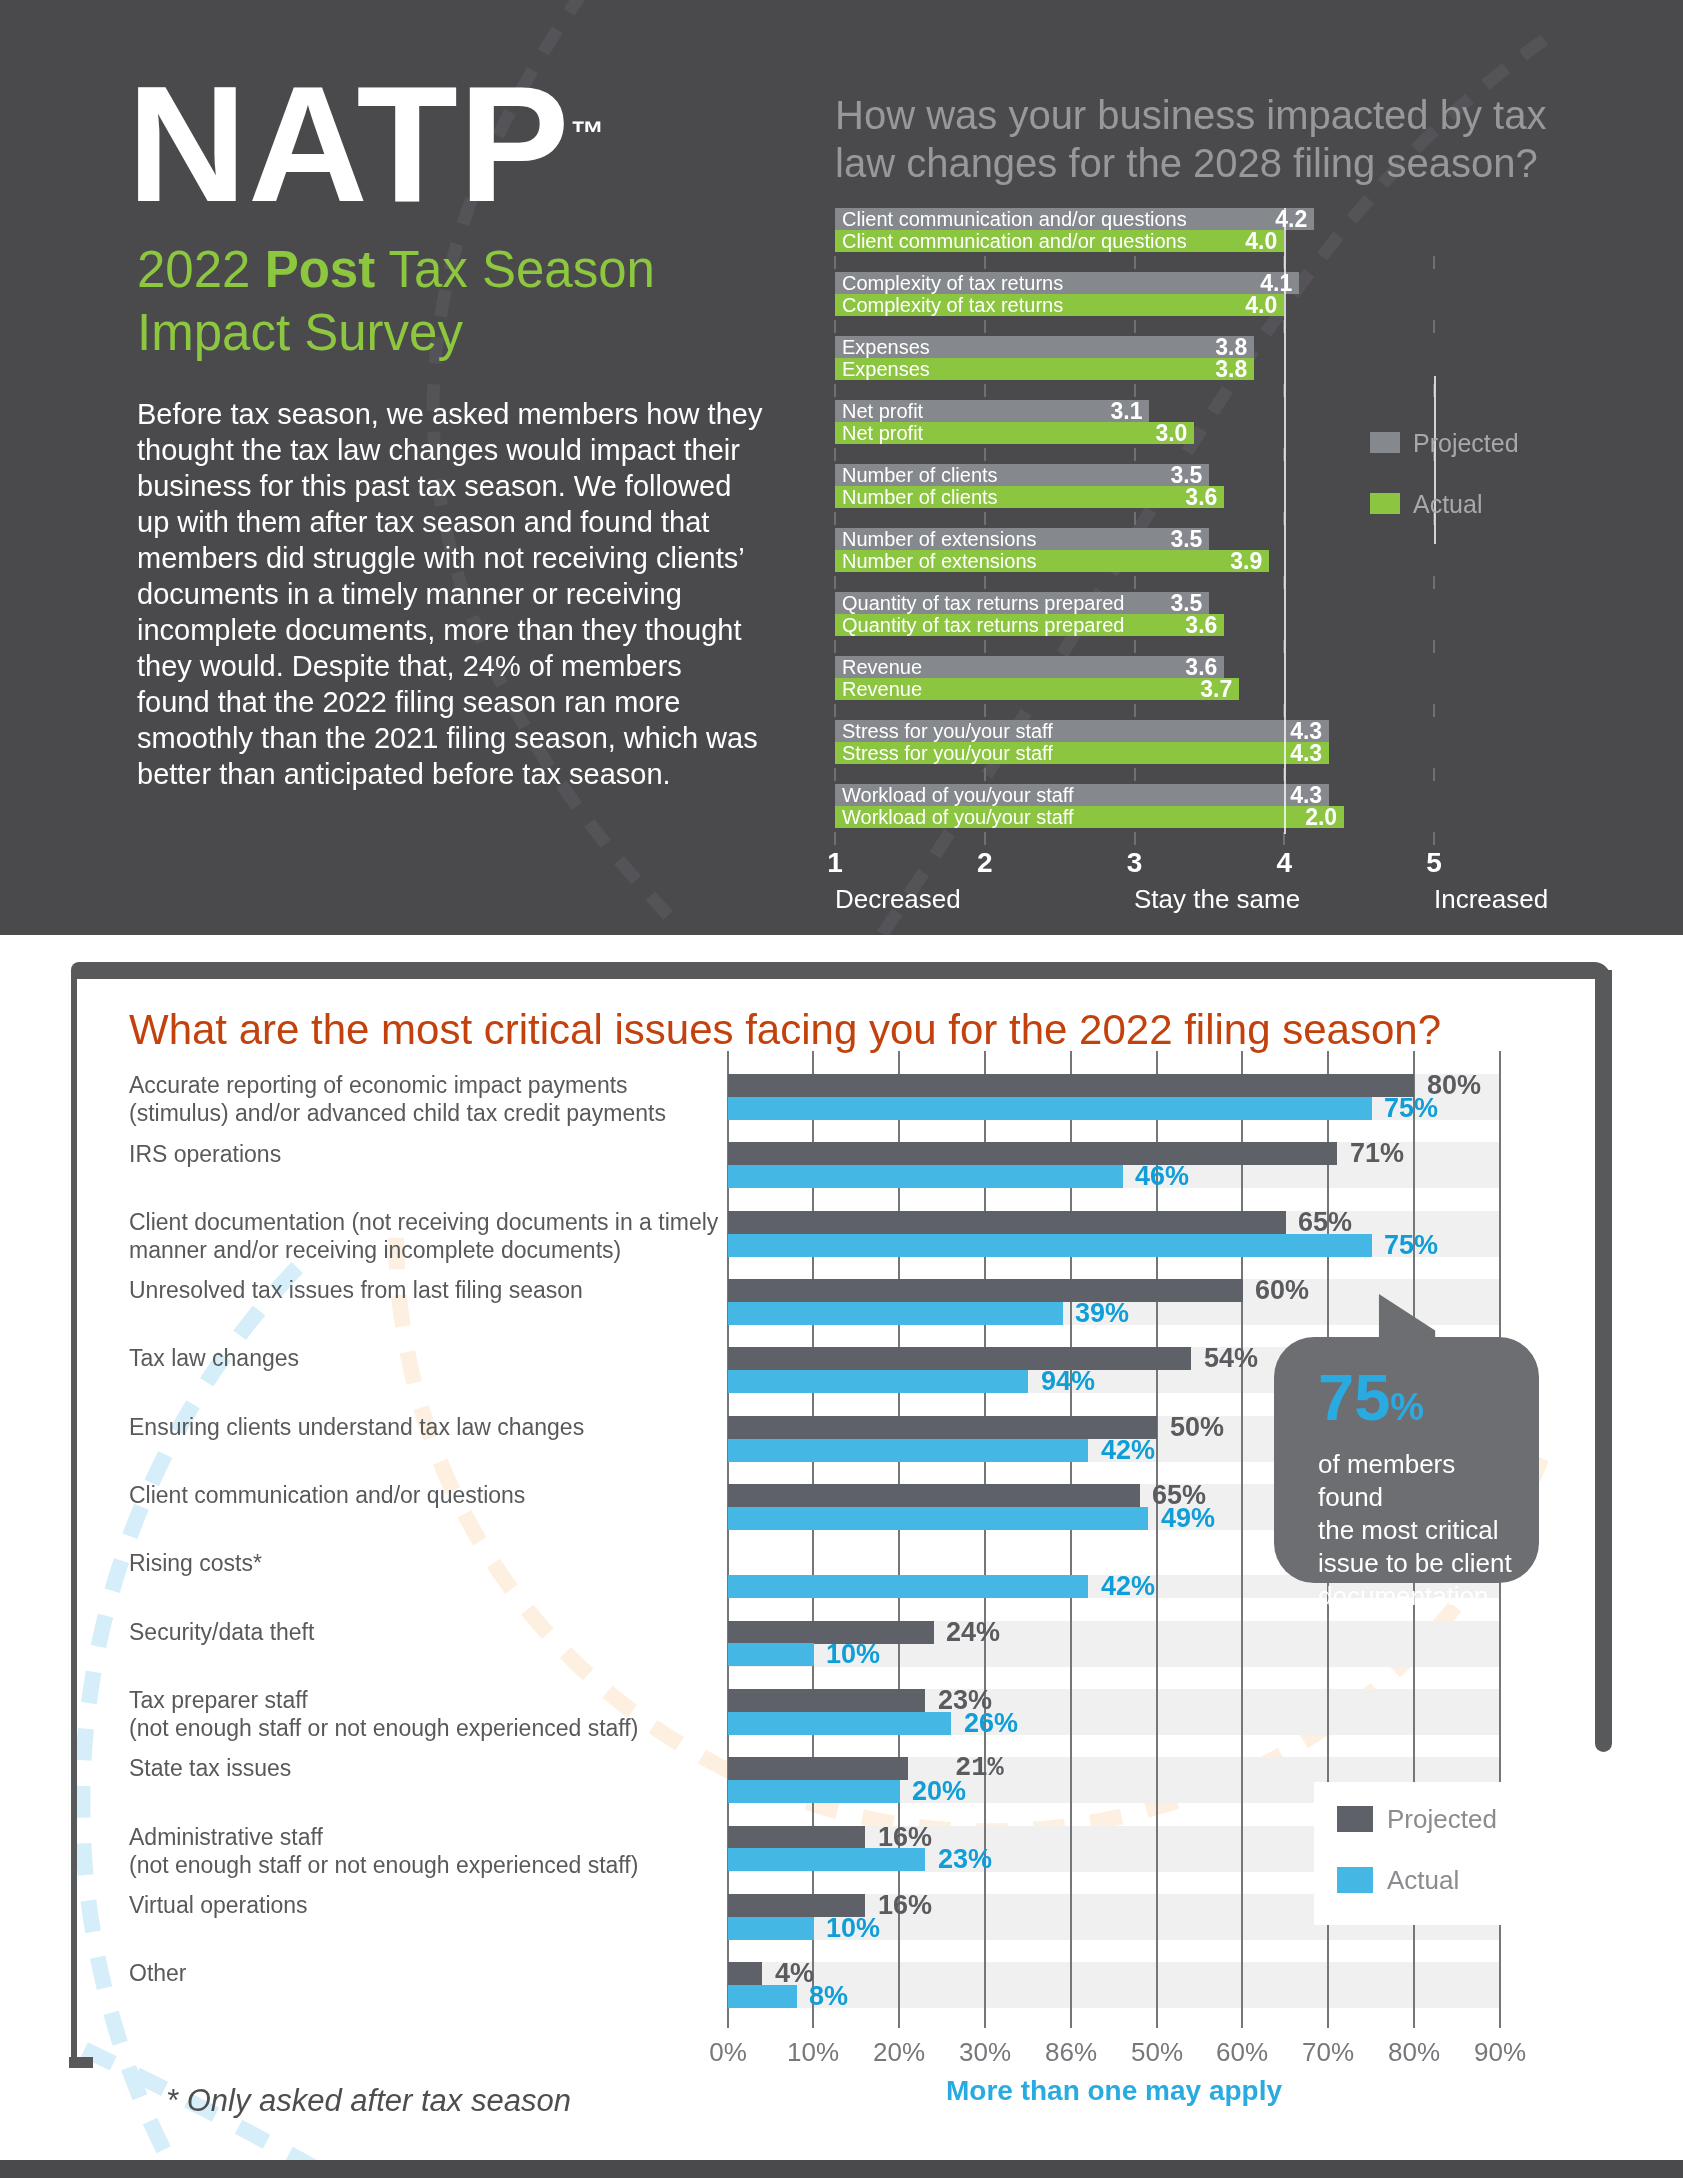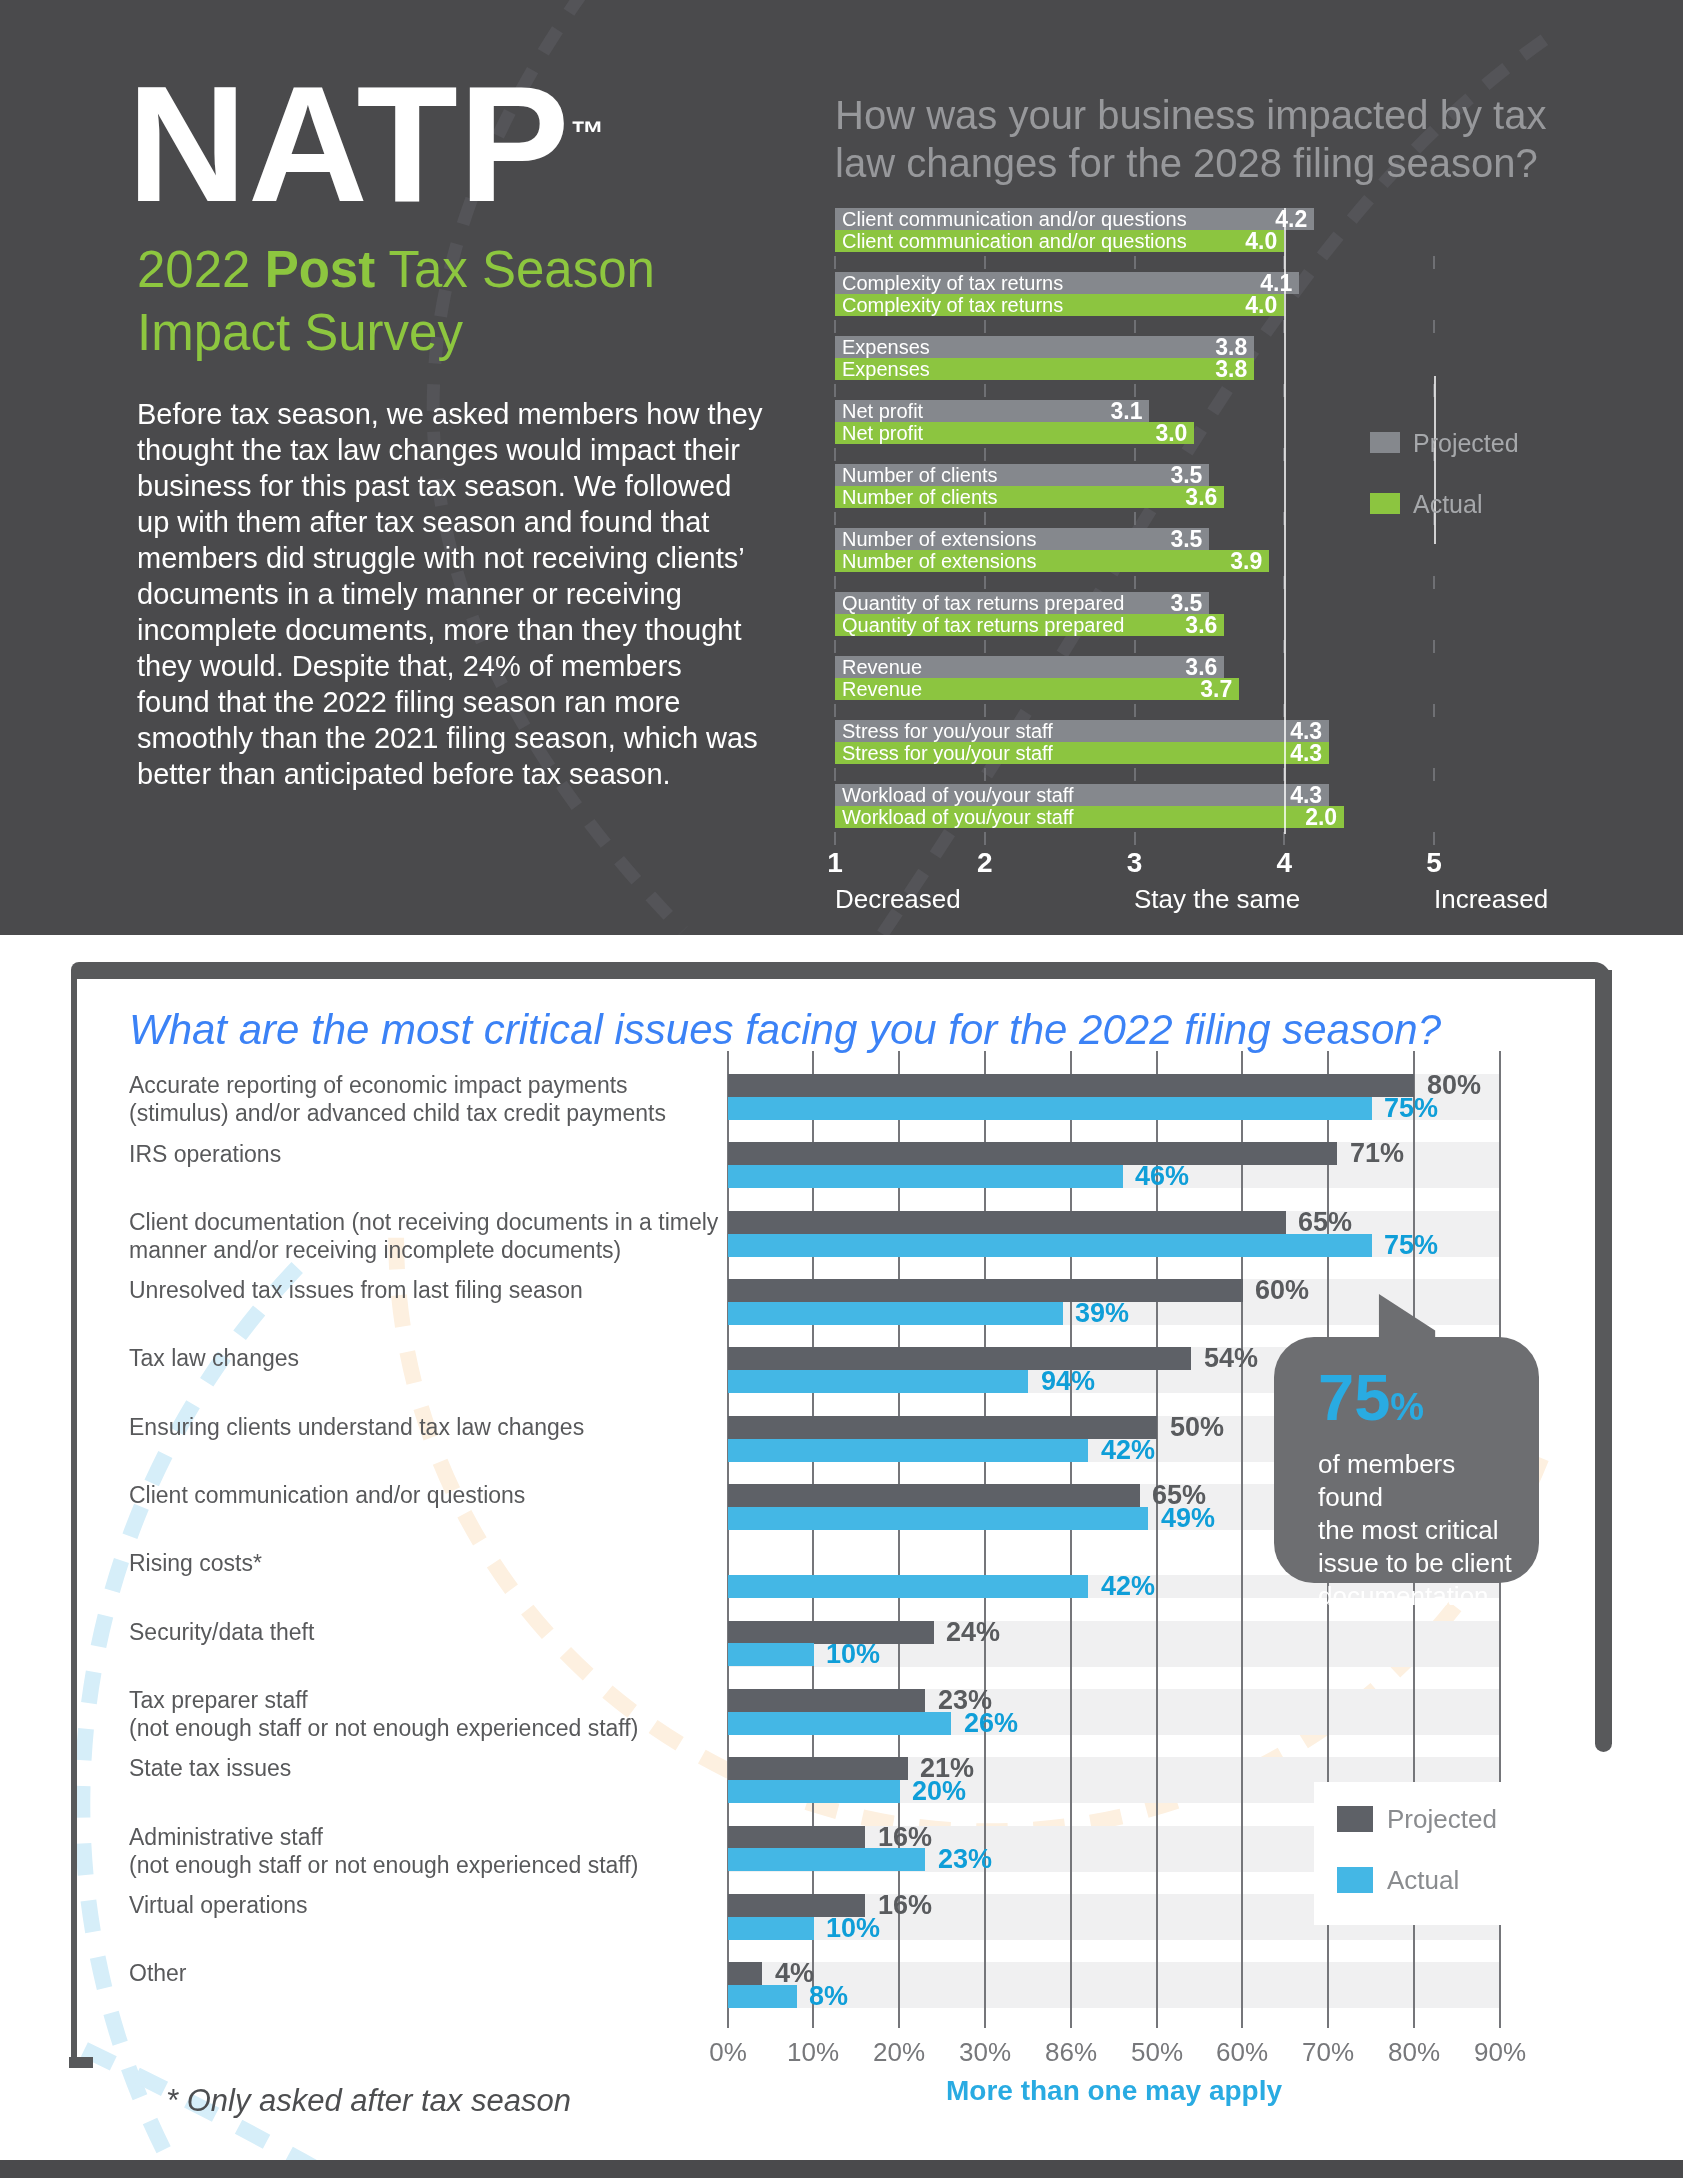--- a/index.html
+++ b/index.html
@@ -32,21 +32,21 @@
   .c1legend-swatch{position:absolute;width:30px;height:21px;}
   .c1legend-label{position:absolute;color:#a6a8ab;font-size:25px;}
 
   
   #box-border-top{position:absolute;left:71px;top:962px;width:1540px;height:17px;background:#58595b;border-radius:14px 30px 0 0;}
   #box-border-right{position:absolute;left:1595px;top:970px;width:17px;height:782px;background:#58595b;border-radius:0 0 9px 9px;}
   #box-border-left{position:absolute;left:71px;top:970px;width:6px;height:1089px;background:#58595b;}
   #box-border-left-cap{position:absolute;left:69px;top:2057px;width:24px;height:11px;background:#58595b;}
   #bottom-strip{position:absolute;left:0;top:2160px;width:1683px;height:18px;background:#4a4a4c;}
 
-  #c2-title{position:absolute;left:129px;top:1006px;font-size:42px;color:#3b82f6;z-index:3;font-style:italic;}
+  #c2-title{position:absolute;left:129px;top:1006px;font-size:42px;color:#c2410c;z-index:3;}
   .band{position:absolute;background:#f0f0f1;z-index:1;}
   .gridline{position:absolute;top:1051px;width:2px;height:977px;background:#75767a;z-index:2;}
   .c2lbl{position:absolute;left:129px;width:594px;font-size:23px;line-height:28px;color:#58595b;white-space:pre-line;z-index:3;}
   .c2bar{position:absolute;height:23px;z-index:3;}
   .c2bar.proj{background:#5e6167;}
   .c2bar.act{background:#44b7e5;}
   .c2val{position:absolute;font-size:27px;font-weight:bold;line-height:23px;z-index:3;white-space:nowrap;}
   .c2val.proj{color:#595b5e;}
   .c2val.act{color:#0f9ed8;}
   #c2-axis .num{position:absolute;top:2037px;transform:translateX(-50%);font-size:26px;color:#77787b;z-index:3;}
@@ -373,21 +373,21 @@
     <div class="band" style="left: 728px; width: 772px; top: 1689px; height: 46px;"></div>
     <div class="c2lbl" style="top: 1686px;">Tax preparer staff
 (not enough staff or not enough experienced staff)</div>
     <div class="c2bar proj" style="left: 728px; top: 1689px; width: 197px;"></div>
     <div class="c2val proj" style="left: 938px; top: 1689px;">23%</div>
     <div class="c2bar act" style="left: 728px; top: 1712px; width: 223px;"></div>
     <div class="c2val act" style="left: 964px; top: 1712px;">26%</div>
     <div class="band" style="left: 728px; width: 772px; top: 1757px; height: 46px;"></div>
     <div class="c2lbl" style="top: 1754px;">State tax issues</div>
     <div class="c2bar proj" style="left: 728px; top: 1757px; width: 180px;"></div>
-    <div class="c2val proj" style="left: 920px; top: 1757px;">21%</div>
+    <div class="c2val proj" style="left: 955px; top: 1757px; font-family: Liberation Mono, monospace;">21%</div>
     <div class="c2bar act" style="left: 728px; top: 1780px; width: 172px;"></div>
     <div class="c2val act" style="left: 912px; top: 1780px;">20%</div>
     <div class="band" style="left: 728px; width: 772px; top: 1826px; height: 46px;"></div>
     <div class="c2lbl" style="top: 1823px;">Administrative staff
 (not enough staff or not enough experienced staff)</div>
     <div class="c2bar proj" style="left: 728px; top: 1826px; width: 137px;"></div>
     <div class="c2val proj" style="left: 878px; top: 1826px;">16%</div>
     <div class="c2bar act" style="left: 728px; top: 1848px; width: 197px;"></div>
     <div class="c2val act" style="left: 938px; top: 1848px;">23%</div>
     <div class="band" style="left: 728px; width: 772px; top: 1894px; height: 46px;"></div>

